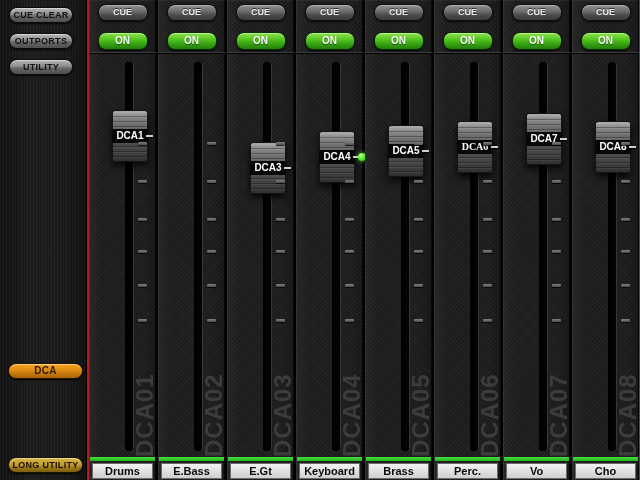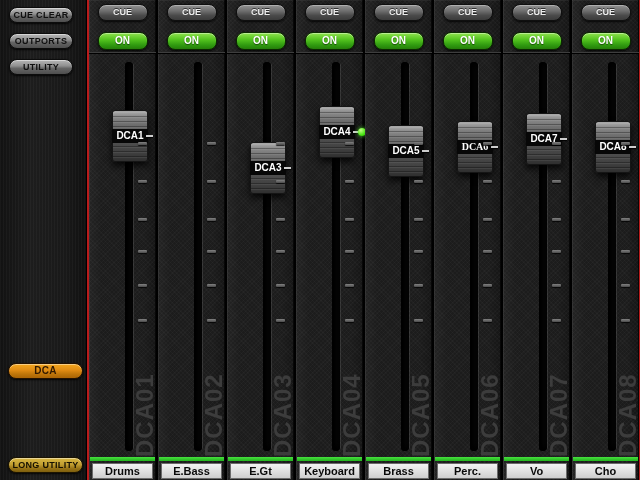--- a/index.html
+++ b/index.html
@@ -196,21 +196,21 @@
         <div class="tick" style="top: 250px;"></div>
         <div class="tick" style="top: 284px;"></div>
         <div class="tick" style="top: 319px;"></div>
       </section>
       <section class="strip">
     <div class="btn cue">CUE</div>
     <div class="btn on">ON</div>
     <div class="divider"></div>
     <div class="code">DCA04</div>
     <div class="track"></div>
-    <div class="knob" style="top: 106px;">
+    <div class="knob" style="top: 131px;">
       <div class="knob-band">DCA4</div>
       <div class="knob-pointer"></div>
       <div class="knob-dot"></div>
     </div>
     <div class="greenbar"></div>
     <div class="plate">Keyboard</div>
   <div class="tick" style="top: 142px;"></div>
         <div class="tick" style="top: 180px;"></div>
         <div class="tick" style="top: 218px;"></div>
         <div class="tick" style="top: 250px;"></div>

